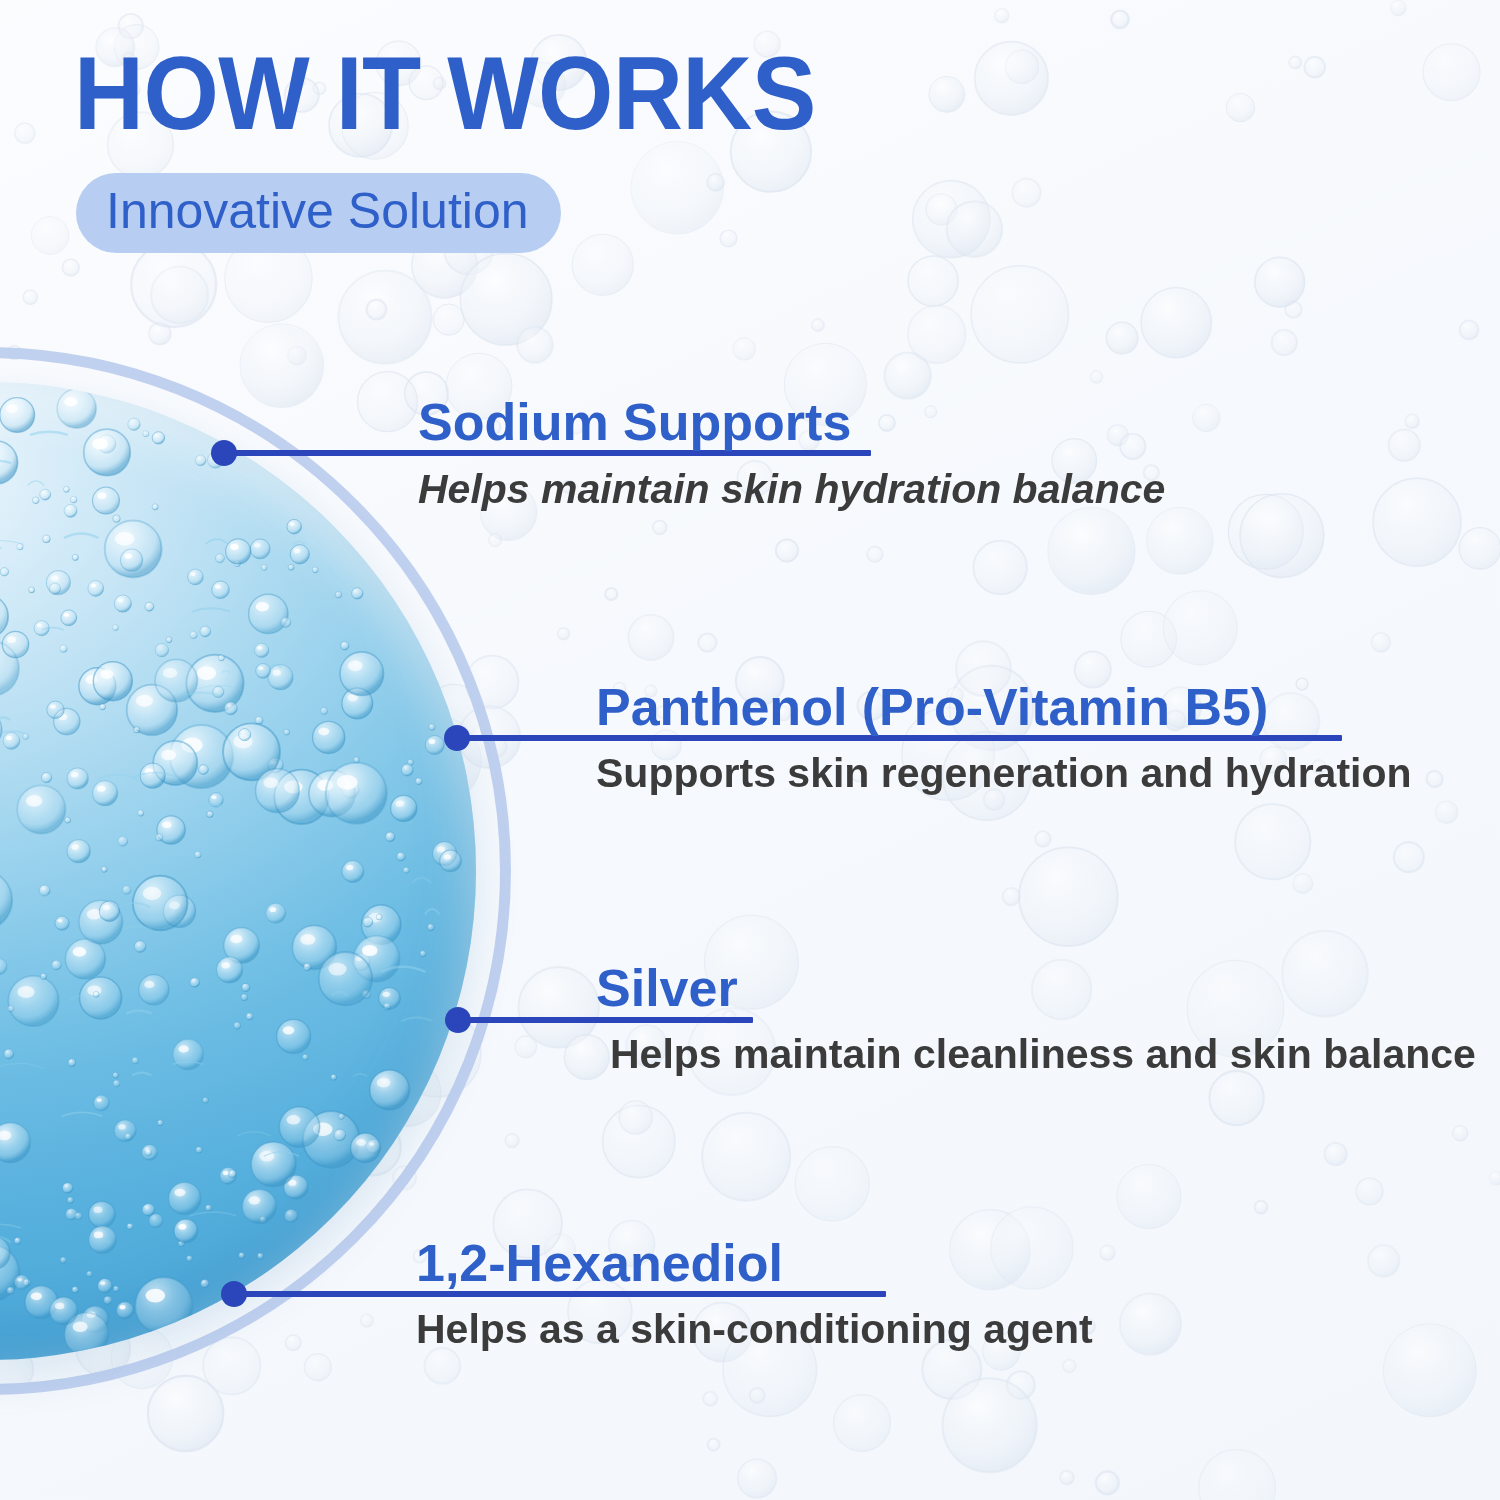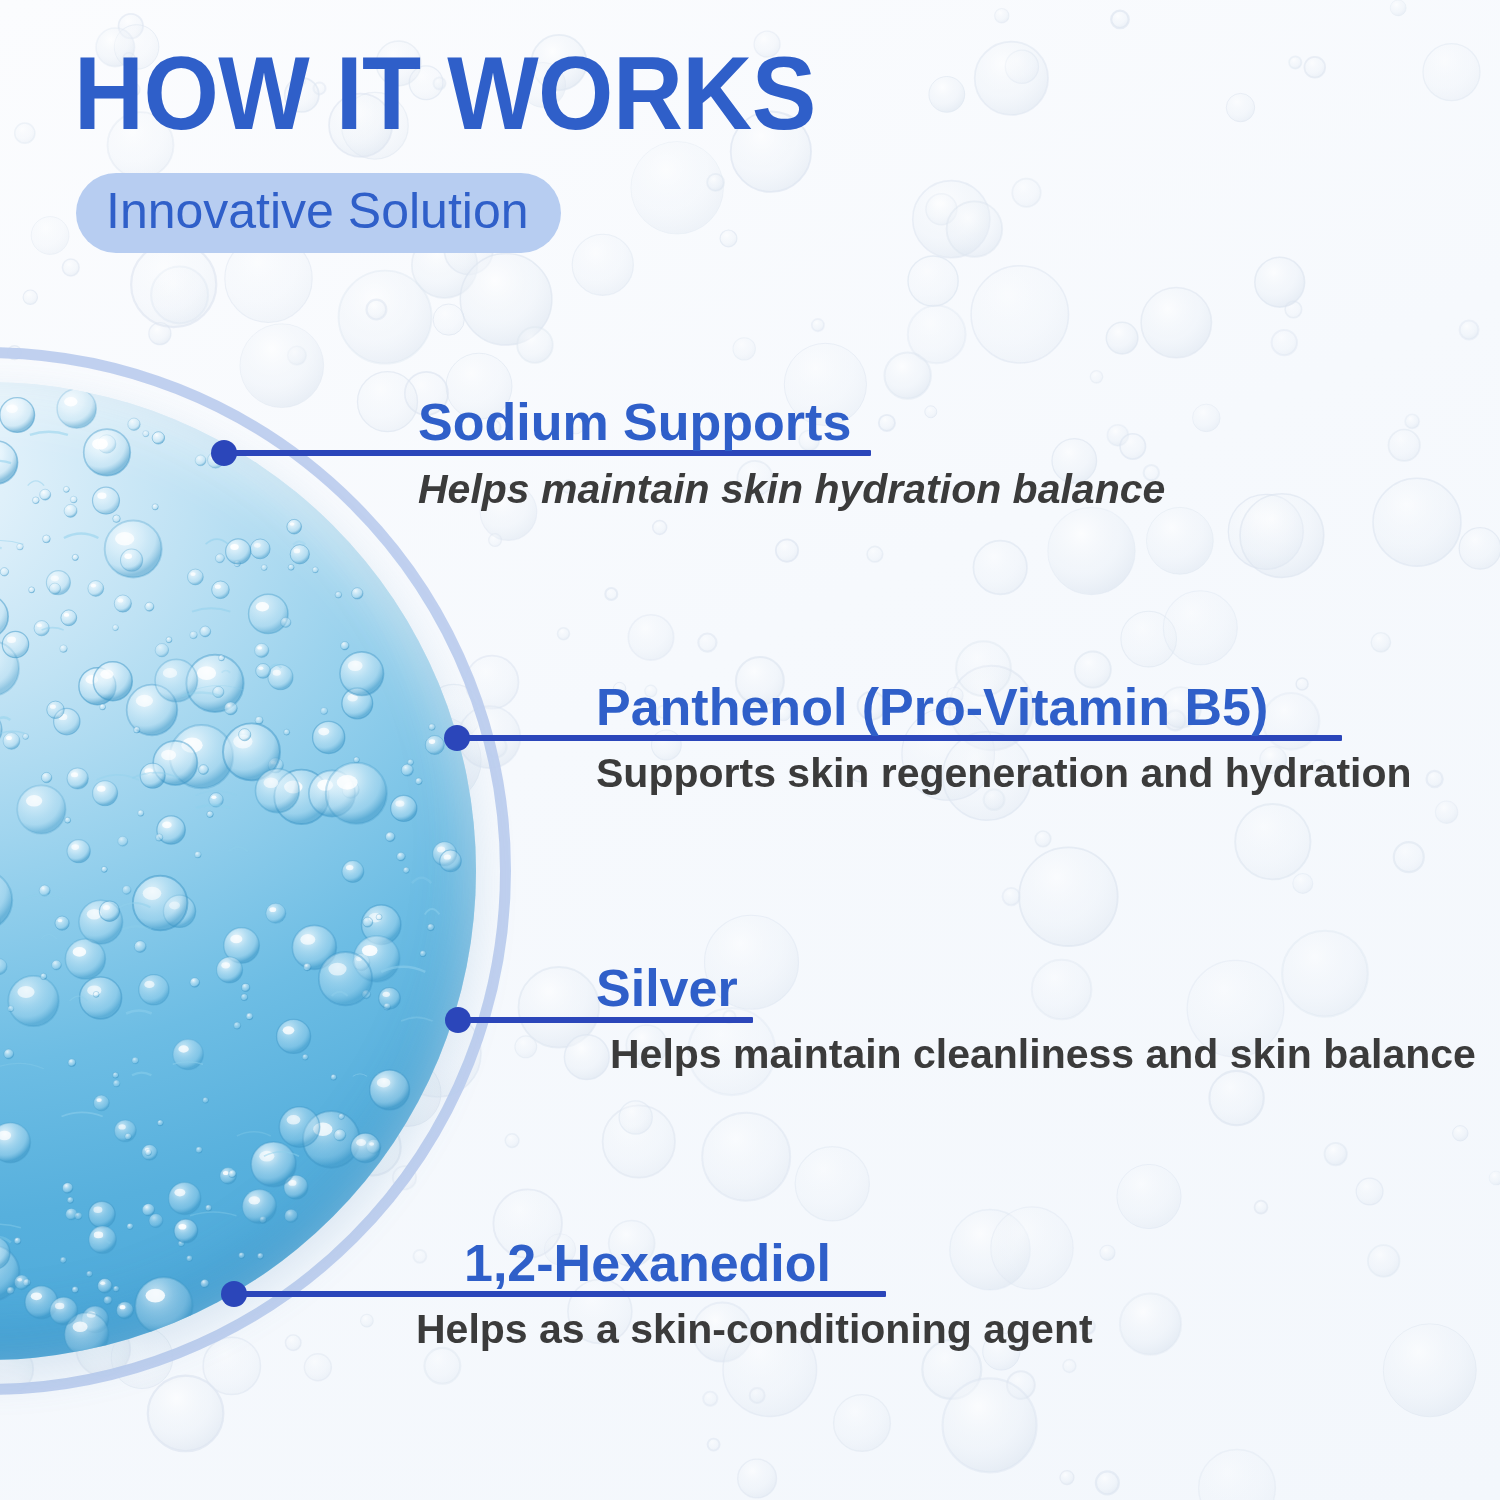--- a/index.html
+++ b/index.html
@@ -1816,18 +1816,18 @@
       </div>
       <div class="callout" style="left: 0px; top: 0px;">
         <p class="c-title" style="position: absolute; left: 596px; top: 962px;">Silver</p>
         <p class="c-desc" style="position: absolute; left: 596px; top: 1033px; margin-left: 14px;">Helps maintain cleanliness and skin balance</p>
       </div>
       <div class="connector" style="left: 221px; top: 1280px; width: 671px;">
         <div class="dot"></div>
         <div class="line" style="width: 645px;"></div>
       </div>
       <div class="callout" style="left: 0px; top: 0px;">
-        <p class="c-title" style="position: absolute; left: 416px; top: 1237px; margin-left: 48px;">1,2-Hexanediol</p>
+        <p class="c-title" style="position: absolute; left: 416px; top: 1237px;">1,2-Hexanediol</p>
         <p class="c-desc" style="position: absolute; left: 416px; top: 1308px;">Helps as a skin-conditioning agent</p>
       </div>
     </div>
 
 </div>
 
 </body></html>

